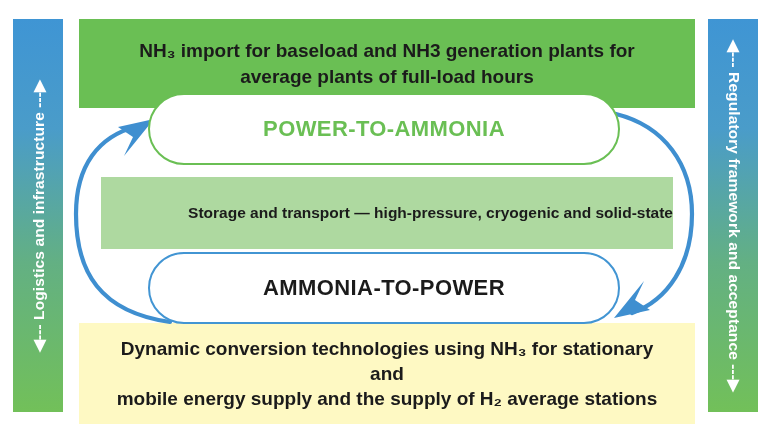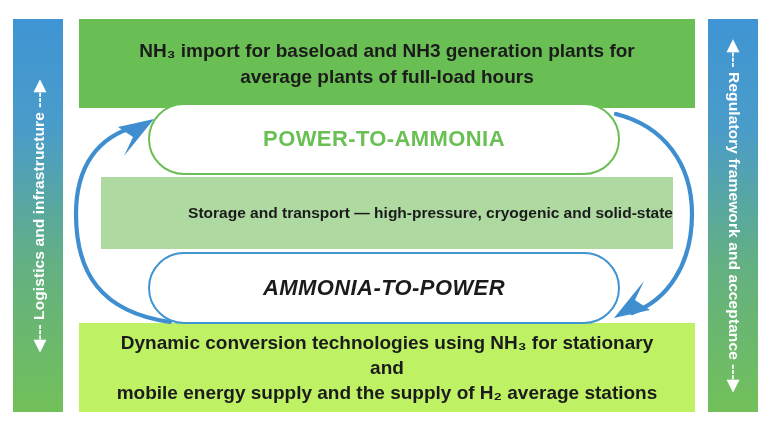--- a/index.html
+++ b/index.html
@@ -60,22 +60,22 @@
     text-align: center;
     box-sizing: border-box;
   }
   .block-top {
     top: 19px;
     height: 89px;
     background: #6abf54;
   }
   .block-bottom {
     top: 323px;
-    height: 89px;
-    background: #bef264;
+    height: 101px;
+    background: #fef9c3;
   }
   .block-text {
     color: #1b1b1b;
     font-size: 19px;
     font-weight: bold;
     line-height: 1.32;
     padding: 0 26px;
   }
 
   
@@ -114,34 +114,34 @@
     width: 472px;
     height: 72px;
     background: #ffffff;
     border-radius: 36px;
     display: flex;
     align-items: center;
     justify-content: center;
     box-sizing: border-box;
   }
   .pill-top {
-    top: 103px;
+    top: 93px;
     border: 2.5px solid #6abf54;
   }
   .pill-bottom {
     top: 252px;
     border: 2.5px solid #4295d3;
   }
   .pill-label {
     font-size: 22px;
     font-weight: bold;
     letter-spacing: 0.4px;
   }
   .pill-top .pill-label    { color: #6abf54; }
-  .pill-bottom .pill-label { color: #1b1b1b; font-style: italic; }
+  .pill-bottom .pill-label { color: #1b1b1b; }
 </style>
 </head>
 <body>
 
 <div id="canvas">
 
   <div class="rail rail-left">
     <div class="rail-text">◀--- Logistics and infrastructure ---▶</div>
   </div>
 

